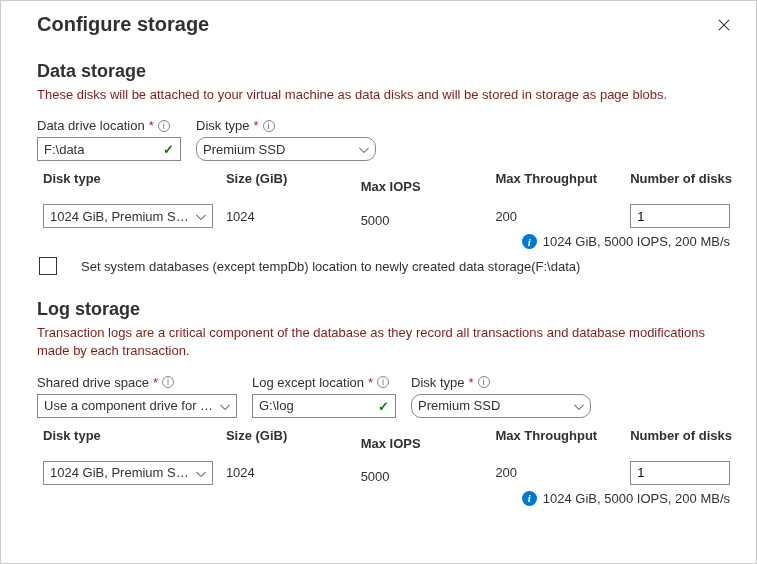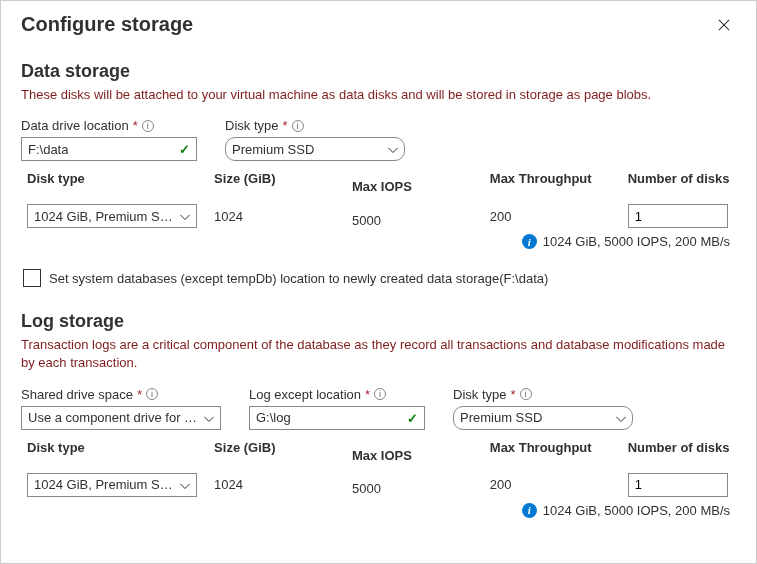--- a/index.html
+++ b/index.html
@@ -7,35 +7,35 @@
     margin: 0;
     font-family: "Segoe UI", Arial, sans-serif;
     font-size: 13px;
     color: #323130;
     background: #fff;
     width: 757px;
     height: 564px;
     overflow: hidden;
     border: 1px solid #ccc;
   }
-  .panel { padding: 12px 20px 20px 20px; }
+  .panel { padding: 12px 20px 20px 36px; }
   .header-row {
     display: flex;
     justify-content: space-between;
     align-items: flex-start;
     margin-bottom: 24px;
   }
   .title { font-size: 20px; font-weight: 600; }
   .close-btn {
     background: none; border: none; cursor: pointer; font-size: 14px;
     width: 24px; height: 24px; display:flex; align-items:center; justify-content:center;
   }
   .section-heading { font-weight: 600; font-size: 18px; margin-bottom: 4px; }
   .section-desc { margin: 0 0 14px 0; font-size: 13px; color: #7f1d1d; line-height: 1.4; }
-  .field-row { display: flex; gap: 28px; margin-bottom: 10px; }
+  .field-row { display: flex; gap: 15px; margin-bottom: 10px; }
   .field { display: flex; flex-direction: column; }
   .field-label { font-size: 13px; margin-bottom: 4px; display:flex; align-items:center; gap:4px;}
   .req { color: #a4262c; }
   .info-icon {
     display:inline-flex; width:12px; height:12px; border:1px solid #888; border-radius:50%;
     align-items:center; justify-content:center; font-size:9px; color:#666;
   }
   .select, .text-input {
     height: 24px;
     border: 1px solid #8a8886;
@@ -47,21 +47,21 @@
   }
   .select { cursor: pointer; }
   .select-arrow {
     position:absolute; right:6px; top:50%; transform:translateY(-50%);
     pointer-events:none;
   }
   .select-check {
     position:absolute; right:6px; top:50%; transform:translateY(-50%);
     color:#107c10; font-weight:bold;
   }
-  .w170 { width: 176px; }
+  .w170 { width: 144px; }
   .w180 { width: 180px; border-radius: 10px; }
   .w210 { width: 200px; }
   .table-wrap { margin-top: 10px; padding-left: 6px; }
   .thead { display:flex; font-weight:600; border-bottom: none; padding-bottom:6px;}
   .trow { display:flex; align-items:center; padding-top:4px;}
   .col-disk { width: 190px; }
   .col-size { width: 140px; }
   .col-iops { width: 140px; margin-top: 8px; }
   .col-tp   { width: 140px; }
   .col-num  { width: 110px; }
@@ -70,21 +70,21 @@
   }
   .summary-row {
     display:flex; justify-content:flex-end; align-items:center; gap:6px;
     margin-top: 6px; font-size:13px; padding-right: 6px;
   }
   .blue-info {
     display:inline-flex; width:15px; height:15px; border-radius:50%;
     background:#0078d4; color:#fff; align-items:center; justify-content:center;
     font-weight:bold; font-size:11px; font-style: italic; font-family: Georgia, serif;
   }
-  .checkbox-row { display:flex; align-items:center; gap:8px; margin-top:20px; margin-bottom: 24px; padding-left:2px;text-align:right;}
+  .checkbox-row { display:flex; align-items:center; gap:24px; margin-top:8px; margin-bottom: 24px; padding-left:2px;text-align:right;}
   .checkbox-box { width:18px; height:18px; border:1px solid #323130; flex-shrink:0; cursor:pointer; }
   .ellipsis { white-space: nowrap; overflow: hidden; text-overflow: ellipsis; }
 </style>
 </head>
 <body>
 
 <div class="panel">
 
   <div class="header-row">
     <div class="title">Configure storage</div>

